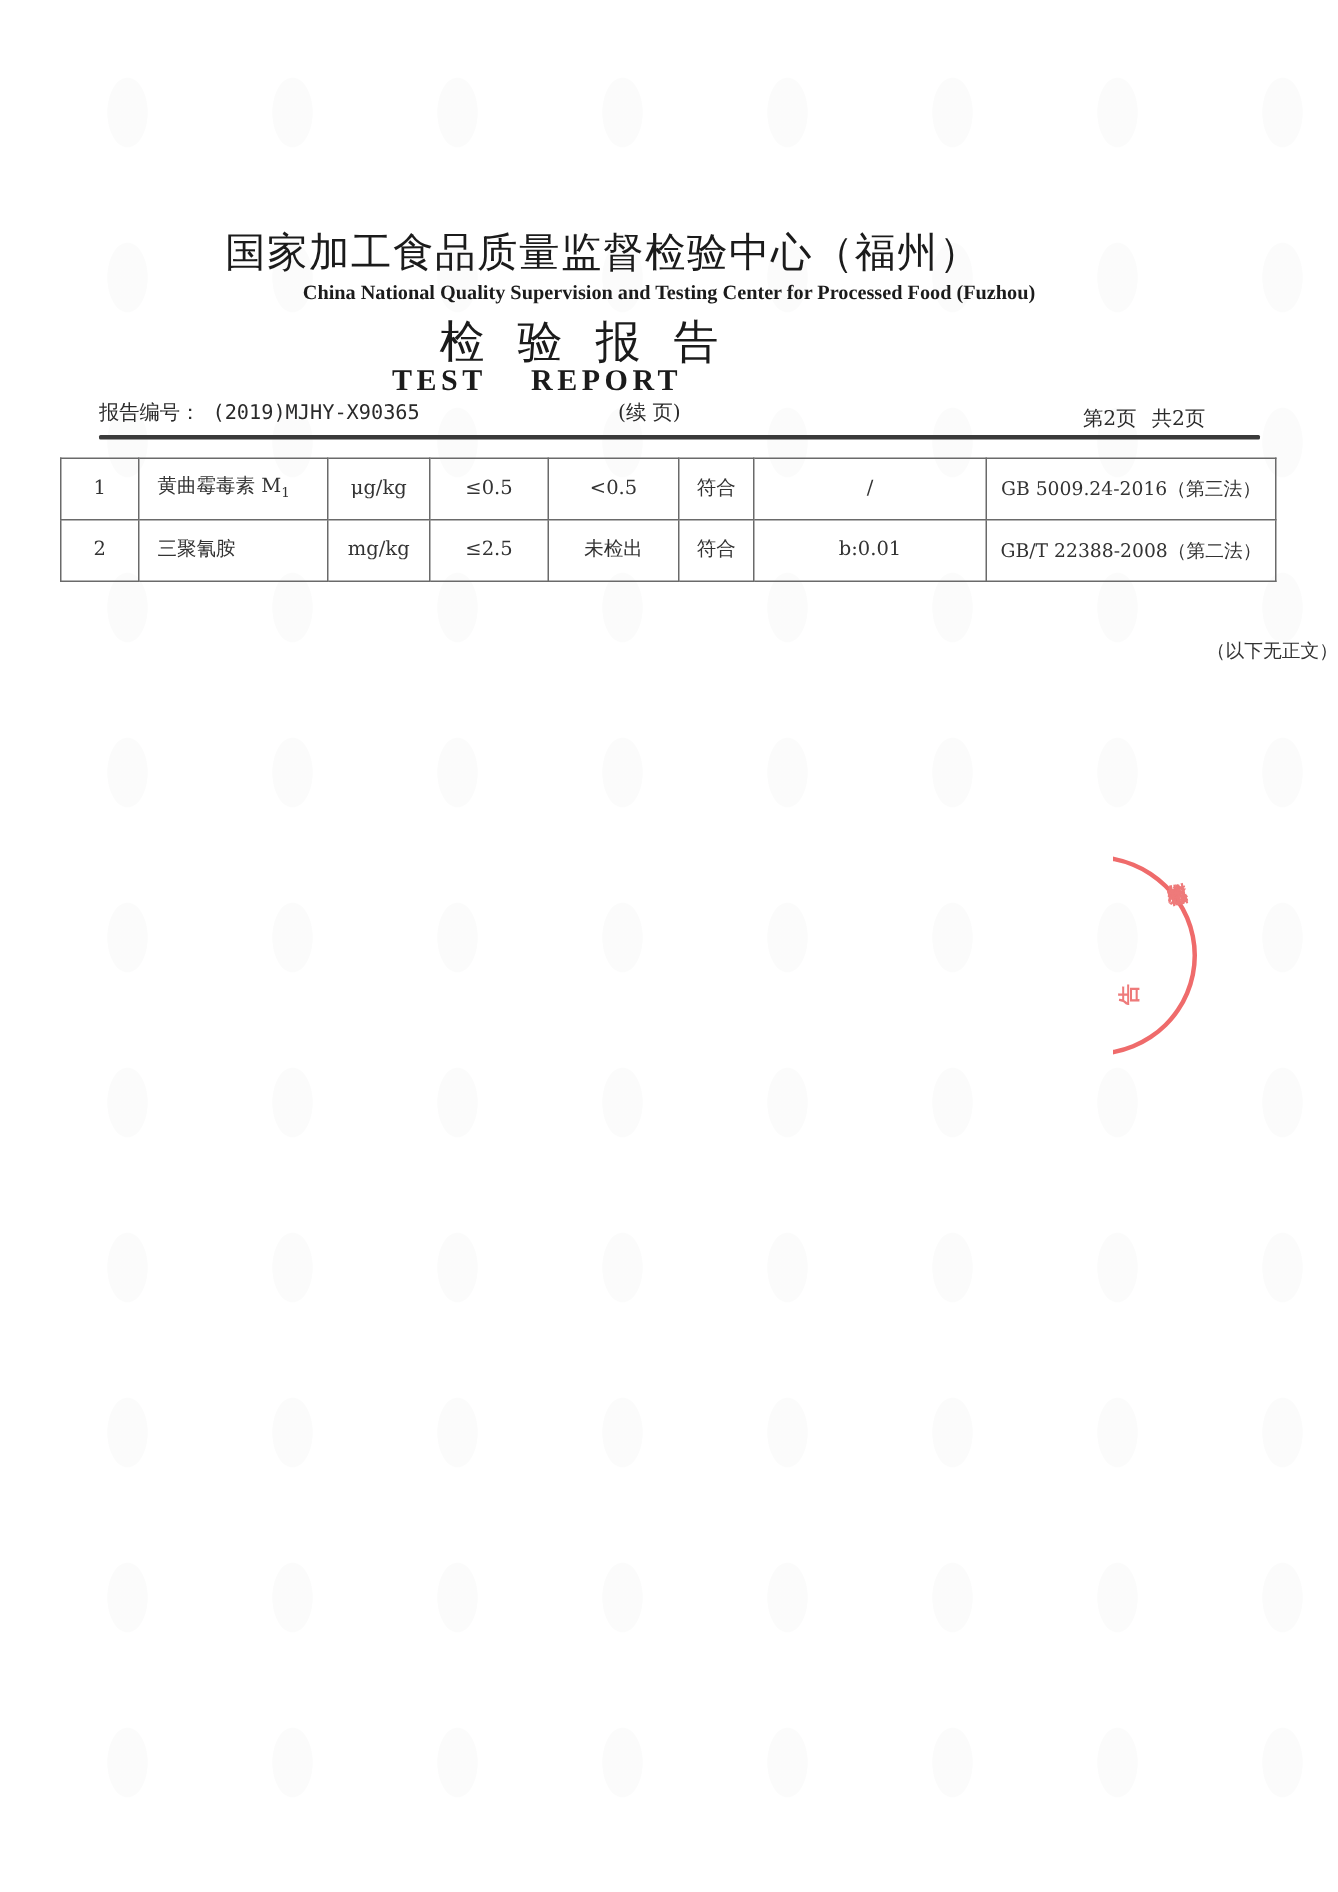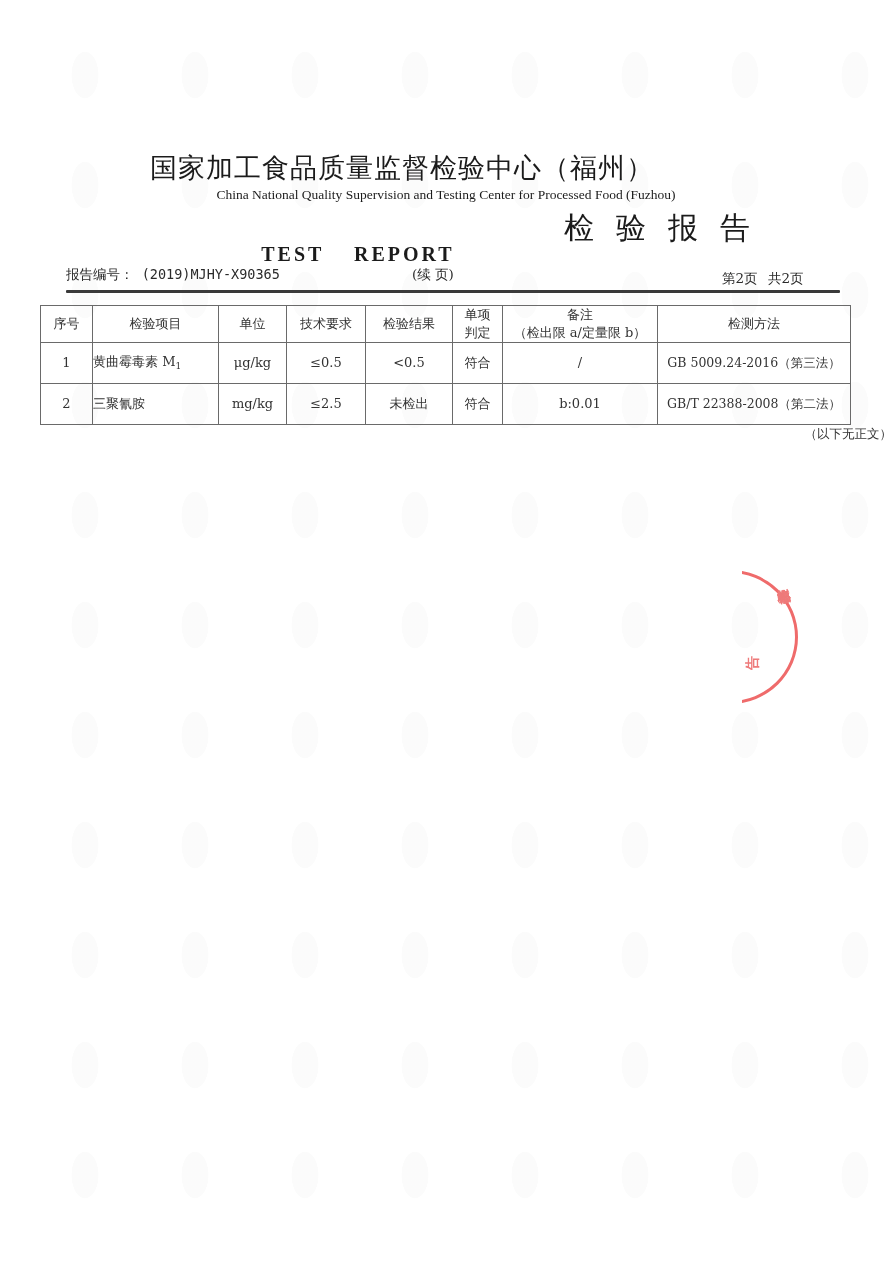--- a/index.html
+++ b/index.html
@@ -15,24 +15,24 @@
       background-position: 30px 20px;
       opacity: 0.9;
     }
     .title-cn {
       position: absolute; left: 0; width: 804px; top: 150px; text-align: center;
       font-size: 27px; letter-spacing: 1px; font-family: "DejaVu Serif", serif; font-weight: normal;
       color: #1b1b1b;
     }
     .title-en {
       position: absolute; left: 0; width: 892px; top: 187px; text-align: center;
-      font-size: 13.5px; font-weight: normal; font-family: "Liberation Serif", serif; color: #1b1b1b;
+      font-size: 13.5px; font-weight: bold; font-family: "Liberation Serif", serif; color: #1b1b1b;
     }
     .report-cn {
-      position: absolute; left: 0; width: 772px; top: 208px; text-align: right;
+      position: absolute; left: 0; width: 772px; top: 208px; text-align: center;
       font-size: 30px; letter-spacing: 22px; text-indent: 22px; color: #1b1b1b;
       font-family: "DejaVu Serif", serif;
     }
     .report-en {
       position: absolute; left: 0; width: 716px; top: 243px; text-align: center;
       font-size: 20px; font-weight: bold; letter-spacing: 3px; word-spacing: 22px;
       font-family: "Liberation Serif", serif; color: #1b1b1b;
     }
     .meta-left {
       position: absolute; left: 66px; top: 266px; font-size: 13.5px; color: #2a2a2a;
@@ -54,21 +54,21 @@
       position: absolute; left: 40px; top: 305px; width: 810px;
       border-collapse: collapse; table-layout: fixed;
       font-size: 13px; color: #333;
     }
     table.results td, table.results th {
       border: 1px solid #6a6a6a; text-align: center; vertical-align: middle;
       font-weight: normal; padding: 0 4px; line-height: 1.35;
     }
     table.results tr.head { height: 37px; }
     table.results tr.row { height: 41px; }
-    table.results td.item { text-align: left; padding-left: 0; }
+    table.results td.item { text-align: left; padding-left: 12px; }
     table.results td.method { text-align: center; font-size: 12.5px; margin-top: 36px; }
     .sub { font-size: 9px; vertical-align: -3px; }
     .footer-note {
       position: absolute; left: 0; width: 892px; top: 426px; text-align: right;
       font-size: 12.5px; color: #333;
     }
     .stamp {
       position: absolute; left: 742px; top: 568px; width: 60px; height: 140px;
       overflow: hidden;
     }
@@ -110,36 +110,20 @@
     <col style="width:52px">
       <col style="width:126px">
       <col style="width:68px">
       <col style="width:79px">
     <col style="width:87px">
       <col style="width:50px">
       <col style="width:155px">
       <col style="width:193px">
   </colgroup>
   <tbody>
-      <tr class="head">
-    <th>序号</th>
-    <th>检验项目</th>
-    <th>单位</th>
-    <th>技术要求</th>
-    <th>检验结果</th>
-    <th>
-      <div>单项</div>
-      <div>判定</div>
-    </th>
-    <th>
-      <div>备注</div>
-      <div>（检出限 a/定量限 b）</div>
-    </th>
-    <th>检测方法</th>
-  </tr>
   <tr class="row">
     <td>1</td>
     <td class="item"><span>黄曲霉毒素 M</span><span class="sub">1</span></td>
     <td>μg/kg</td>
     <td>≤0.5</td>
     <td>&lt;0.5</td>
     <td>符合</td>
     <td>/</td>
     <td class="method">GB 5009.24-2016（第三法）</td>
   </tr>

